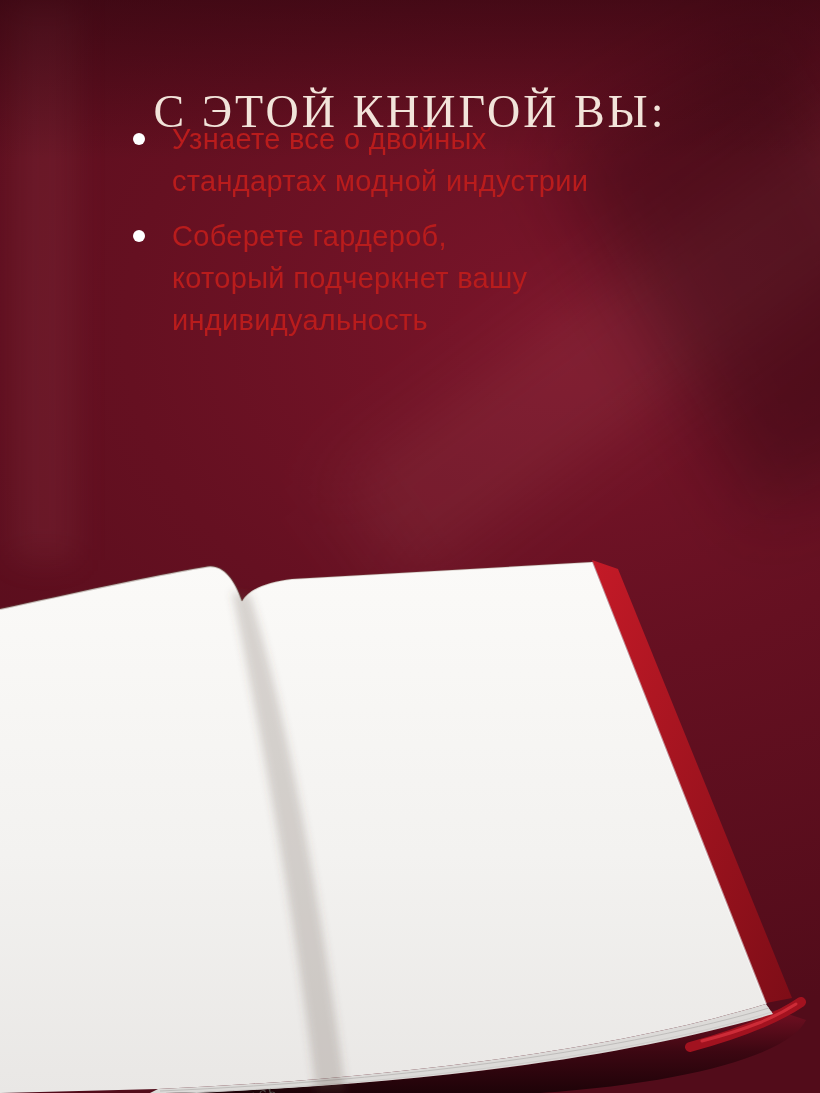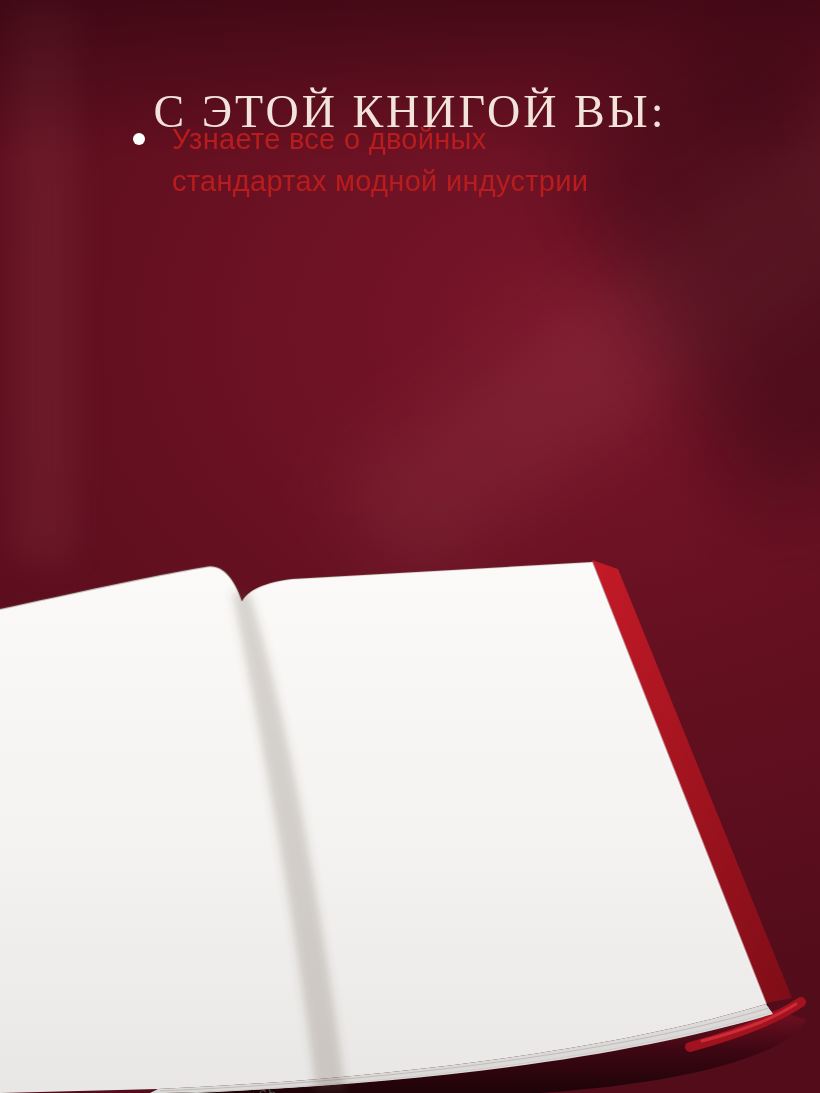--- a/index.html
+++ b/index.html
@@ -54,20 +54,26 @@
 <div class="vignette-top"></div>
 
 <h1 class="promo-title">С ЭТОЙ КНИГОЙ ВЫ:</h1>
 
 <ul class="bullet-list">
   <li>
     <span class="bullet-dot"></span>
     <span class="bullet-text">Узнаете все о двойных
 стандартах модной индустрии</span>
   </li>
+  <li>
+    <span class="bullet-dot"></span>
+    <span class="bullet-text">Соберете гардероб,
+который подчеркнет вашу
+индивидуальность</span>
+  </li>
 </ul>
 
 <div class="book-scene">
   <svg class="book-shapes" width="820" height="553" viewBox="0 0 820 553">
     <defs>
       <linearGradient id="pageGrad" x1="0" y1="0" x2="0" y2="1">
         <stop offset="0" stop-color="#fbfaf8"></stop>
         <stop offset="0.55" stop-color="#f3f2f0"></stop>
         <stop offset="1" stop-color="#e9e7e5"></stop>
       </linearGradient>

